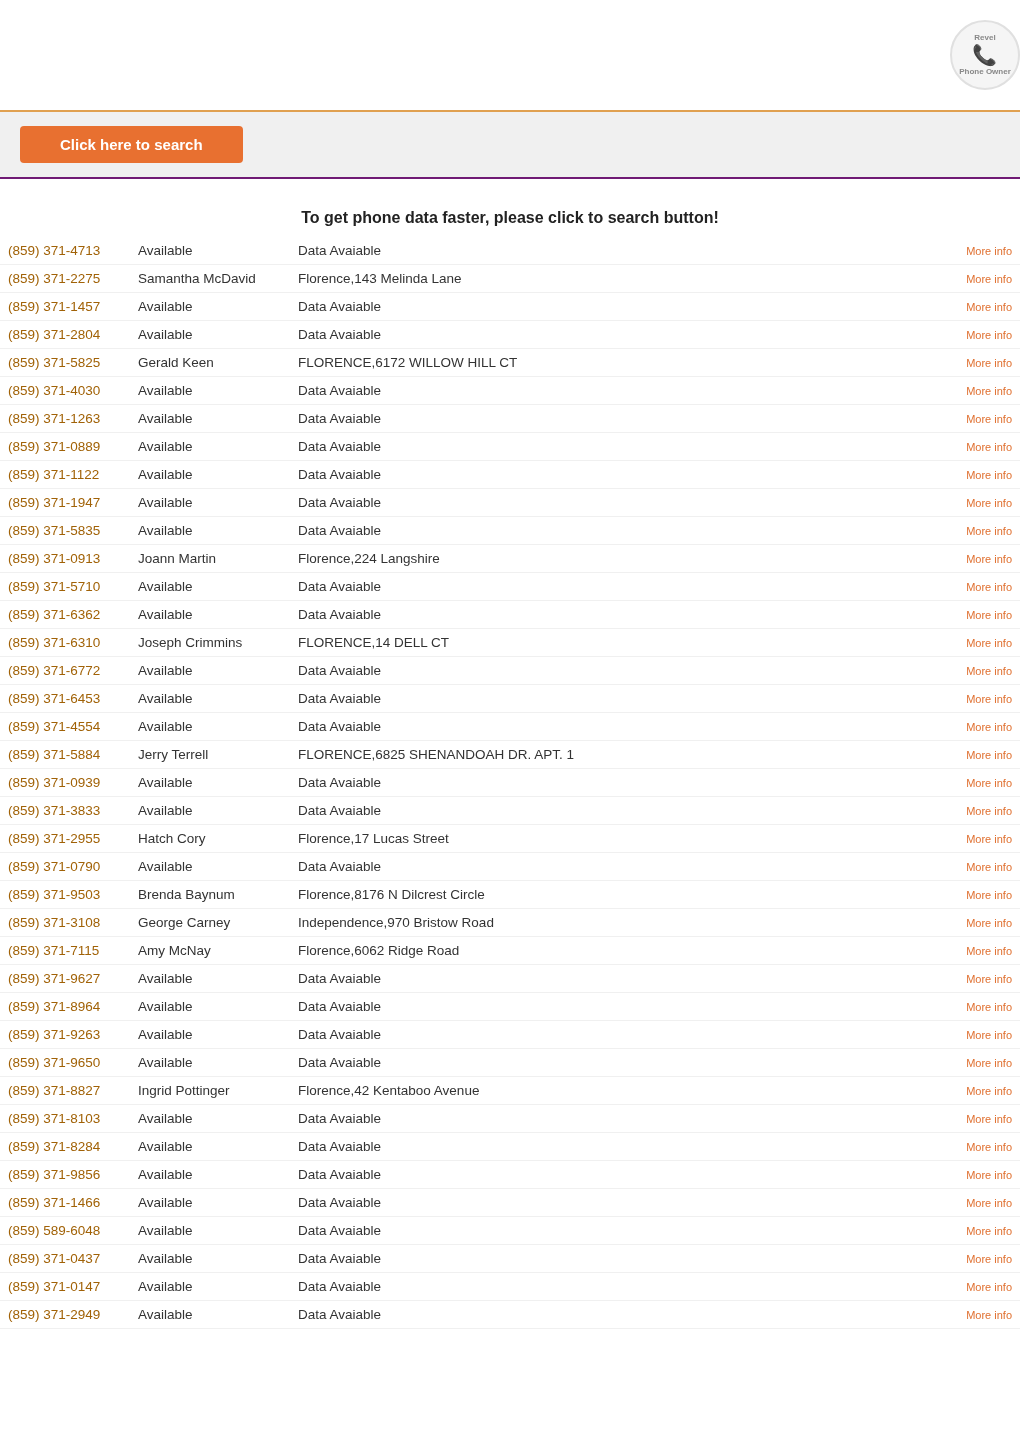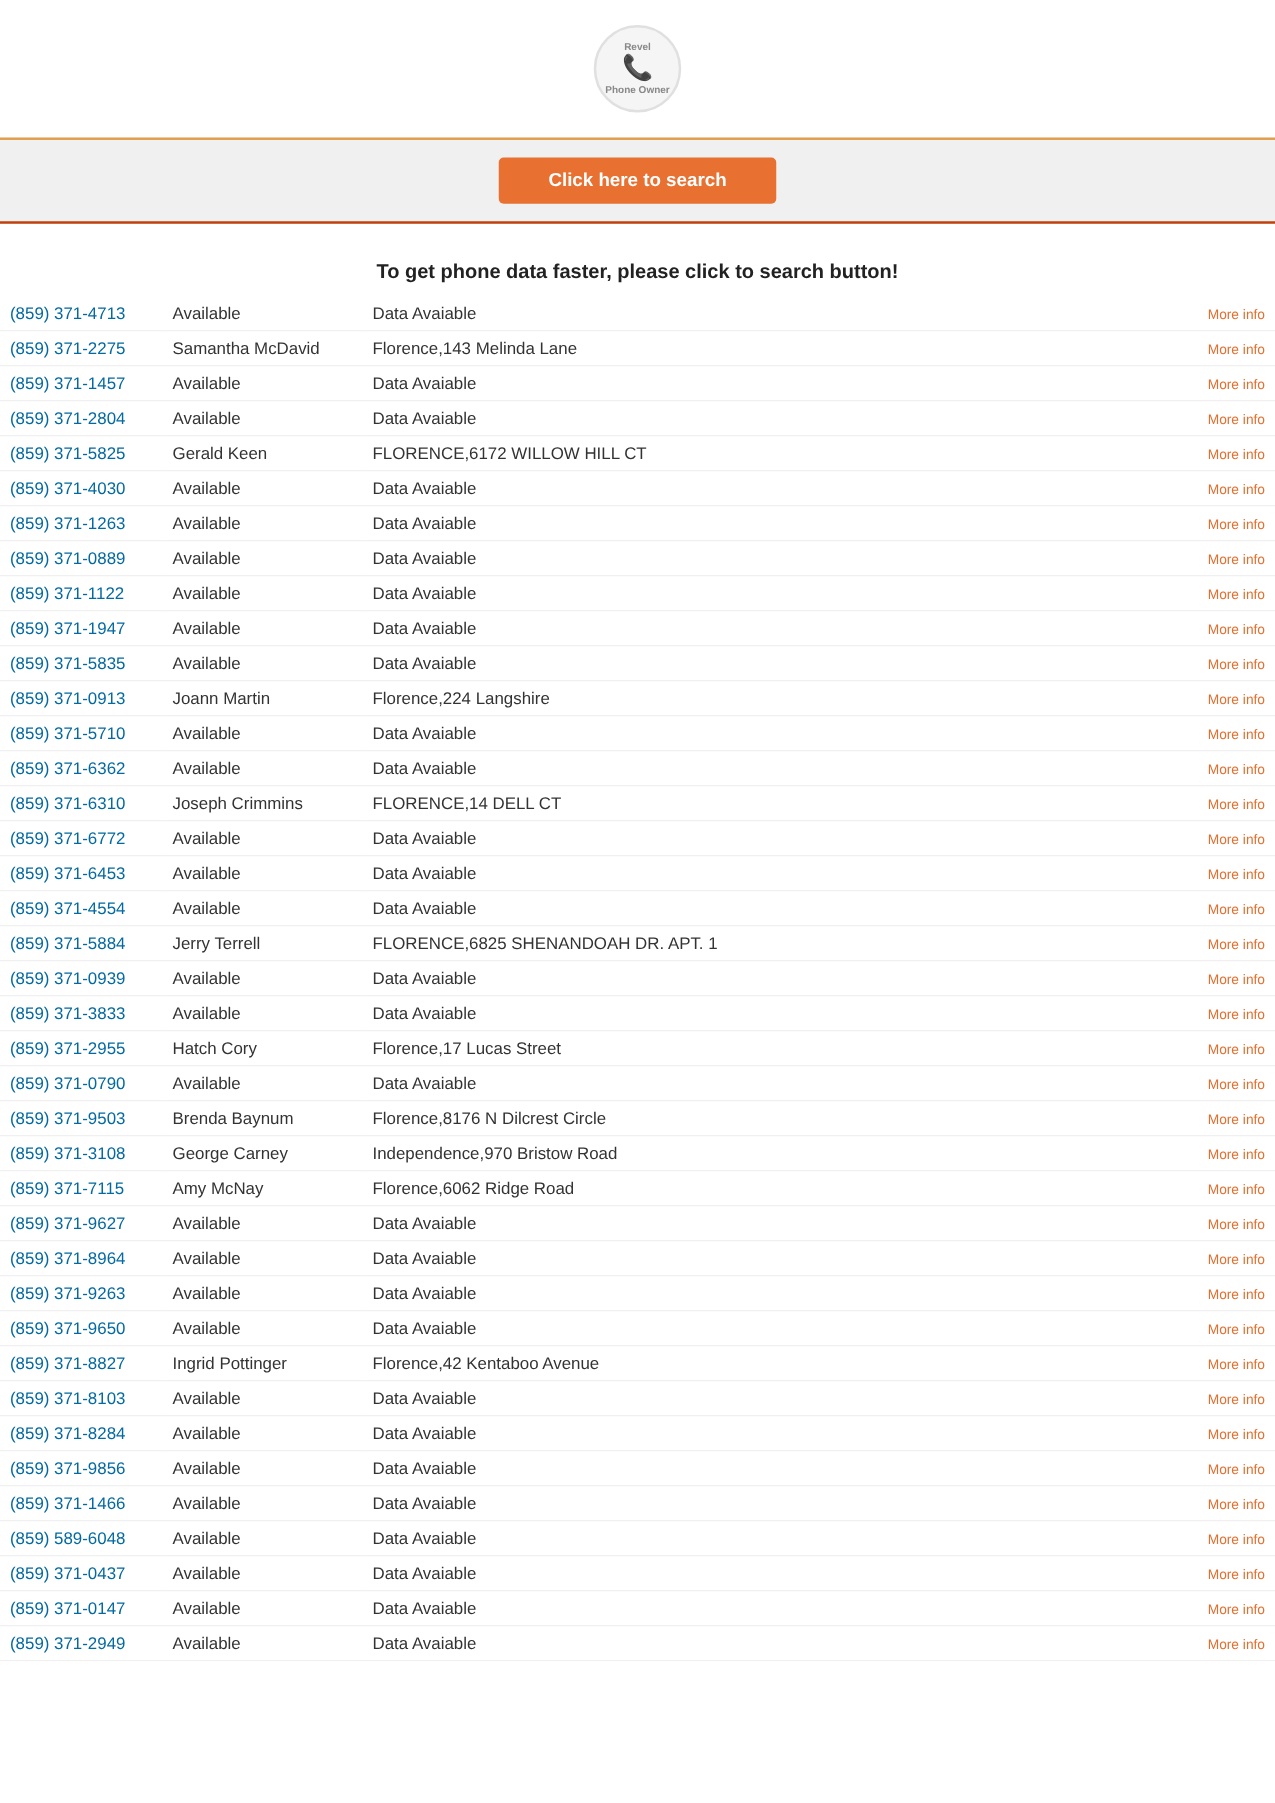--- a/index.html
+++ b/index.html
@@ -4,21 +4,21 @@
   <style>
     * { box-sizing: border-box; margin: 0; padding: 0; }
     body {
       font-family: Arial, sans-serif;
       background: #fff;
       color: #333;
       font-size: 14px;
     }
     .header {
       display: flex;
-      justify-content: center;
+      justify-content: flex-end;
       padding: 20px 0 10px;
     }
     .logo-circle {
       width: 70px;
       height: 70px;
       border-radius: 50%;
       background: #f5f5f5;
       border: 2px solid #e0e0e0;
       display: flex;
       align-items: center;
@@ -30,24 +30,24 @@
       text-align: center;
       line-height: 1.2;
     }
     .logo-circle .top-text { font-size: 8px; color: #888; }
     .logo-circle .main-icon { font-size: 20px; }
     .logo-circle .bottom-text { font-size: 8px; color: #888; }
 
     .search-bar-container {
       background: #f0f0f0;
       border-top: 2px solid #e0a050;
-      border-bottom: 2px solid #c2410c;
+      border-bottom: 2px solid #701a75;
       padding: 14px 20px;
       display: flex;
-      justify-content: center;
+      justify-content: flex-start;
       margin: 10px 0;
     }
     .search-button {
       background: #e87030;
       color: #fff;
       border: none;
       padding: 10px 40px;
       font-size: 15px;
       font-weight: bold;
       border-radius: 4px;
@@ -66,21 +66,21 @@
       border-collapse: collapse;
     }
     .data-table tr {
       border-bottom: 1px solid #f0f0f0;
     }
     .data-table td {
       padding: 6px 8px;
       vertical-align: middle;
       font-size: 13.5px;
     }
-    .col-phone { width: 130px; color: #0369a1; }
+    .col-phone { width: 130px; color: #a16207; }
     .col-name { width: 160px; color: #333; }
     .col-address { color: #333; }
     .col-action { width: 80px; text-align: right; }
     .more-info {
       color: #e07030;
       cursor: pointer;
       font-size: 11px;
       text-decoration: none;
     }
   </style>

